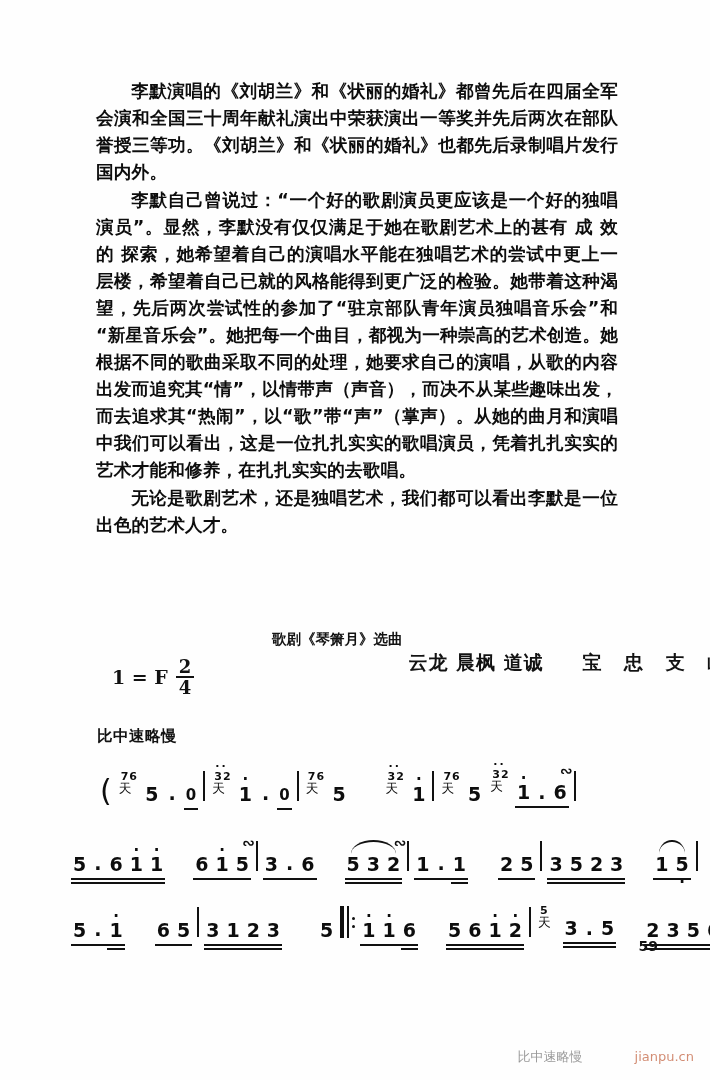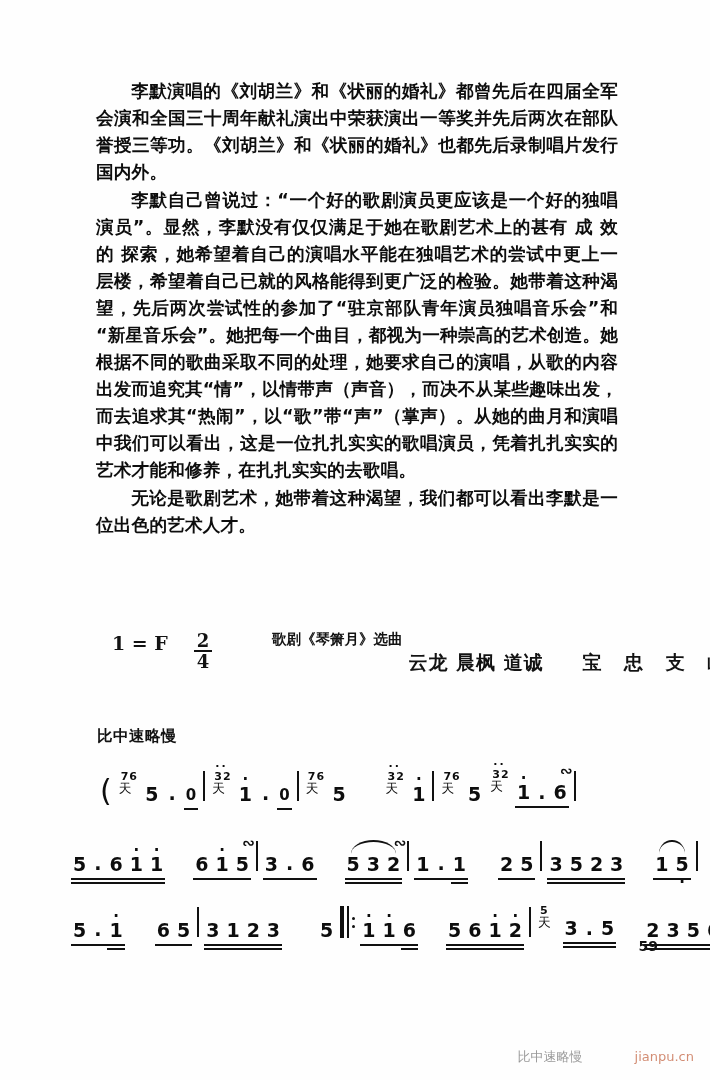--- a/index.html
+++ b/index.html
@@ -45,26 +45,27 @@
     top: 604px;
     font-family: "DejaVu Serif", "Liberation Serif", serif;
     font-size: 31px;
     font-weight: 700;
     letter-spacing: 22px;
     color: #0d0d0d;
   }
   .key-sig {
     position: absolute;
     left: 112px;
-    top: 632px;
+    top: 658px;
     font-family: "DejaVu Serif", "Liberation Serif", serif;
     font-size: 19px;
     font-weight: 700;
     display: flex;
-    gap: 23px;
+    align-items: center;
+    gap: 5px;
   }
   .frac {
     display: inline-flex;
     flex-direction: column;
     align-items: center;
     line-height: 0.95;
     font-size: 18px;
     font-weight: 700;
     margin-left: 3px;
   }
@@ -304,21 +305,21 @@
   }
 </style>
 </head>
 <body>
 
 <div class="page">
 
   <div class="prose">
     <p class="para indent">李默演唱的《刘胡兰》和《状丽的婚礼》都曾先后在四届全军会演和全国三十周年献礼演出中荣获演出一等奖并先后两次在部队誉授三等功。《刘胡兰》和《状丽的婚礼》也都先后录制唱片发行国内外。</p>
     <p class="para indent">李默自己曾说过：“一个好的歌剧演员更应该是一个好的独唱演员”。显然，李默没有仅仅满足于她在歌剧艺术上的甚有 成 效 的 探索，她希望着自己的演唱水平能在独唱艺术的尝试中更上一层楼，希望着自己已就的风格能得到更广泛的检验。她带着这种渴望，先后两次尝试性的参加了“驻京部队青年演员独唱音乐会”和“新星音乐会”。她把每一个曲目，都视为一种崇高的艺术创造。她根据不同的歌曲采取不同的处理，她要求自己的演唱，从歌的内容出发而追究其“情”，以情带声（声音），而决不从某些趣味出发，而去追求其“热闹”，以“歌”带“声”（掌声）。从她的曲月和演唱中我们可以看出，这是一位扎扎实实的歌唱演员，凭着扎扎实实的艺术才能和修养，在扎扎实实的去歌唱。</p>
-    <p class="para indent">无论是歌剧艺术，她带着这种渴望，我们都可以看出李默是一位出色的艺术人才。</p>
+    <p class="para indent">无论是歌剧艺术，还是独唱艺术，我们都可以看出李默是一位出色的艺术人才。</p>
   </div>
 
 
   <div class="key-sig">
     <span>1 = F</span>
     <span class="frac">
       <span class="num">2</span>
       <span class="den">4</span>
     </span>
   </div>

